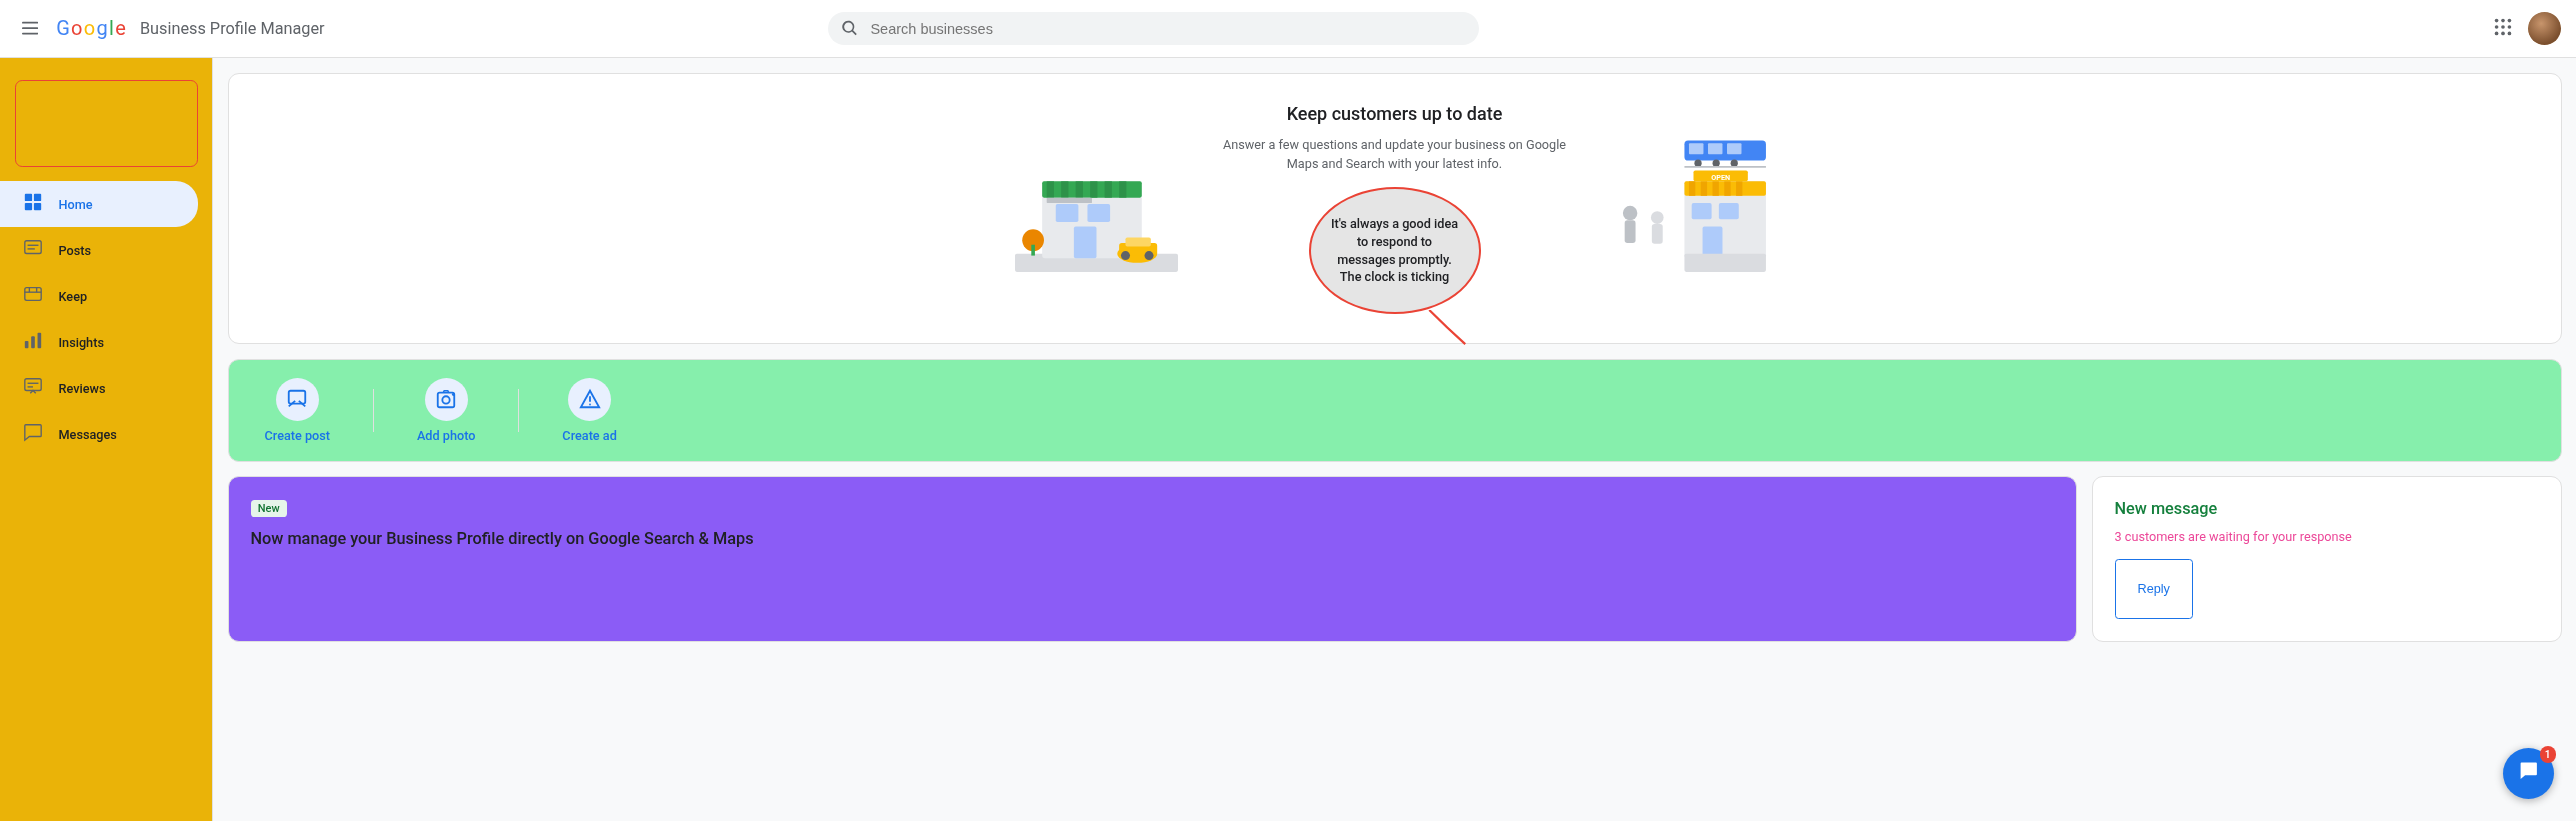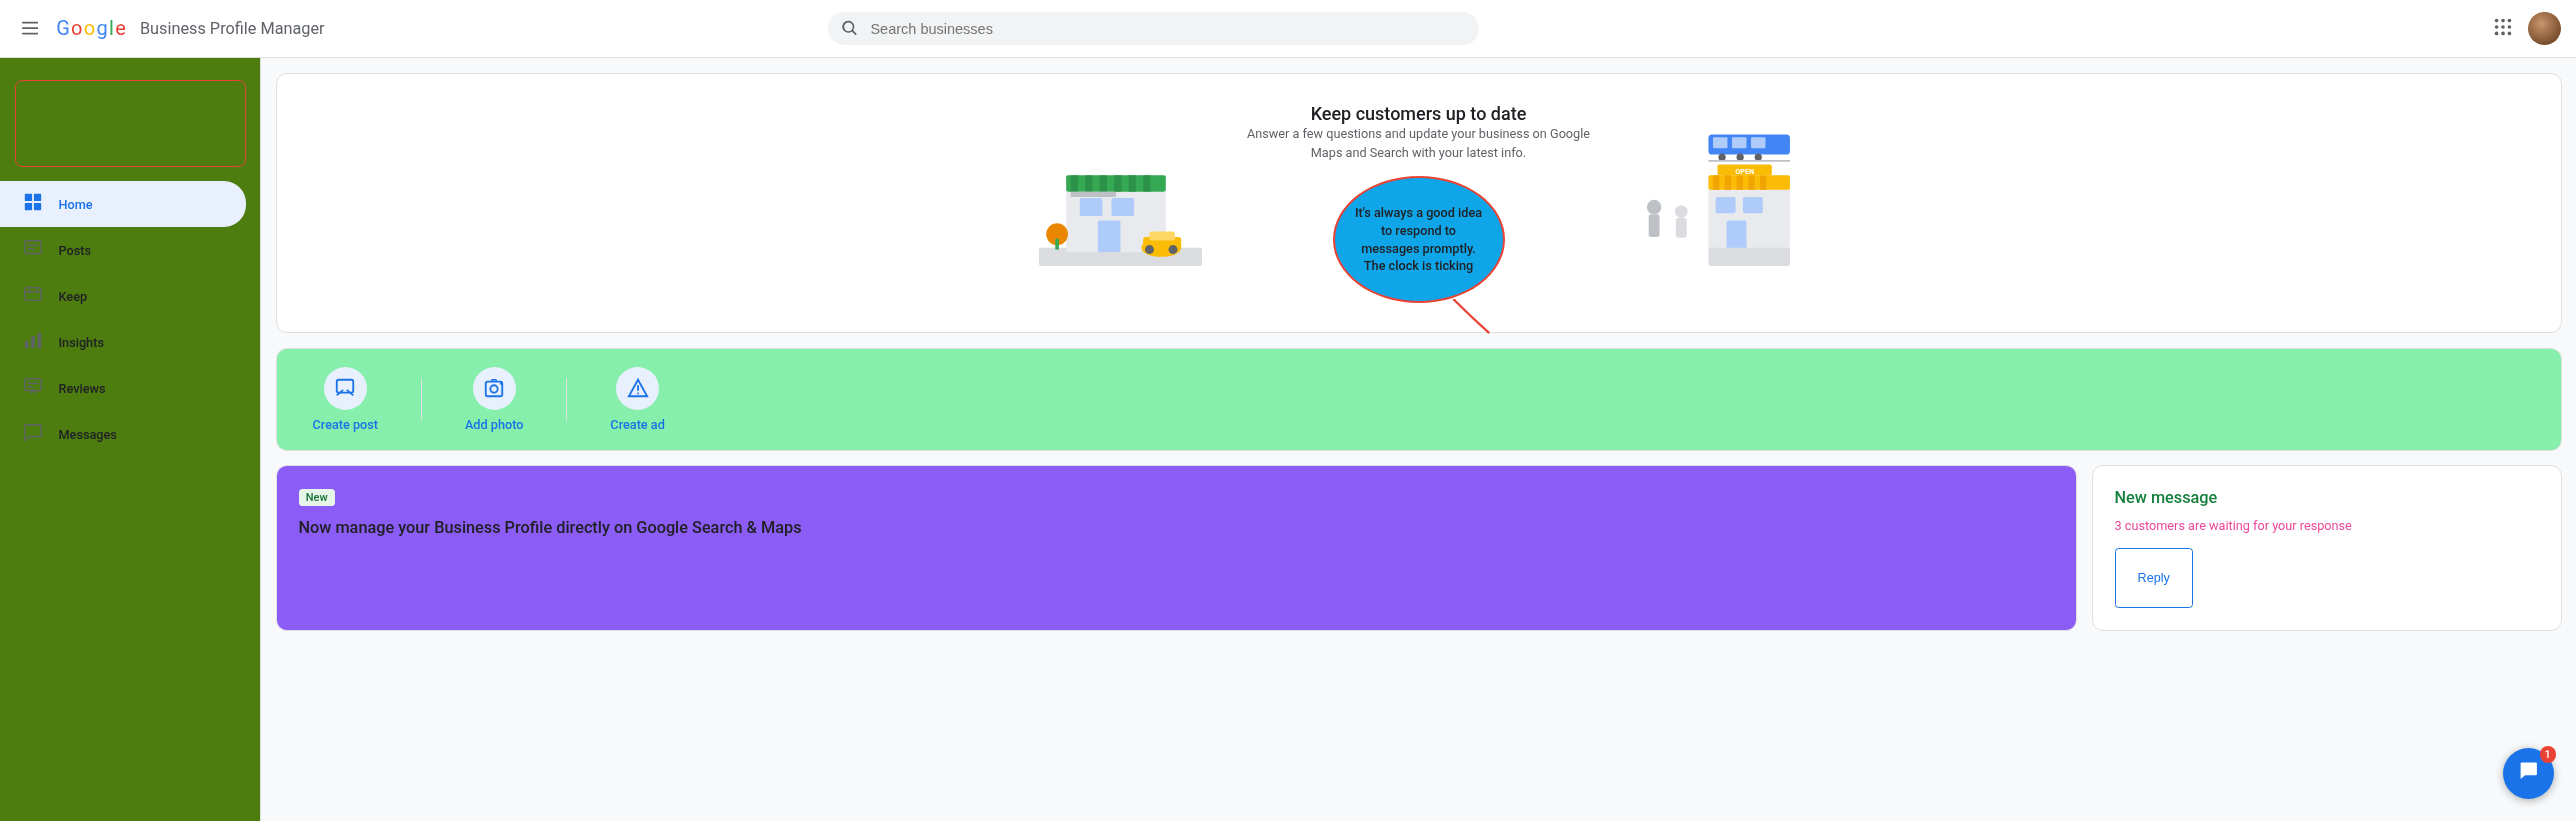--- a/index.html
+++ b/index.html
@@ -93,22 +93,22 @@
 
     
     .layout {
       display: flex;
       margin-top: 58px;
       height: calc(100vh - 58px);
     }
 
     
     .sidebar {
-      width: 261px;
-      background: #4d7c0f;
+      width: 213px;
+      background: #eab308;
       border-right: 0.9px solid #e0e0e0;
       flex-shrink: 0;
       padding: 14.5px 0;
       overflow-y: auto;
     }
     .business-card {
       margin: 7.2px 14.5px 14.5px 14.5px;
       border: 1.8px solid #EA4335;
       border-radius: 7.2px;
       height: 87px;
@@ -170,20 +170,21 @@
     }
     .update-text {
       text-align: center;
       flex: 1;
       max-width: 362px;
     }
     .update-text h2 {
       font-size: 18px;
       font-weight: 500;
       color: #202124;
+      margin-bottom: 11px;
     }
     .update-text p {
       font-size: 12.7px;
       color: #5f6368;
       line-height: 1.5;
     }
     .update-illustration-right {
       width: 163px;
       height: 145px;
       flex-shrink: 0;
@@ -476,21 +477,21 @@
         </svg>
       </div>
 
       <div class="update-text">
         <h2>Keep customers up to date</h2>
         <p>Answer a few questions and update your business on Google Maps and Search with your latest info.</p>
 
         
         <div style="position: relative; display: inline-block; margin-top: 14.5px;">
           <div style="
-            background: #0ea5e9;
+            background: #e5e5e5;
             border: 2.3px solid #EA4335;
             border-radius: 50%;
             width: 172px;
             height: 127px;
             display: flex;
             align-items: center;
             justify-content: center;
             text-align: center;
             font-size: 12.7px;
             font-weight: 500;

